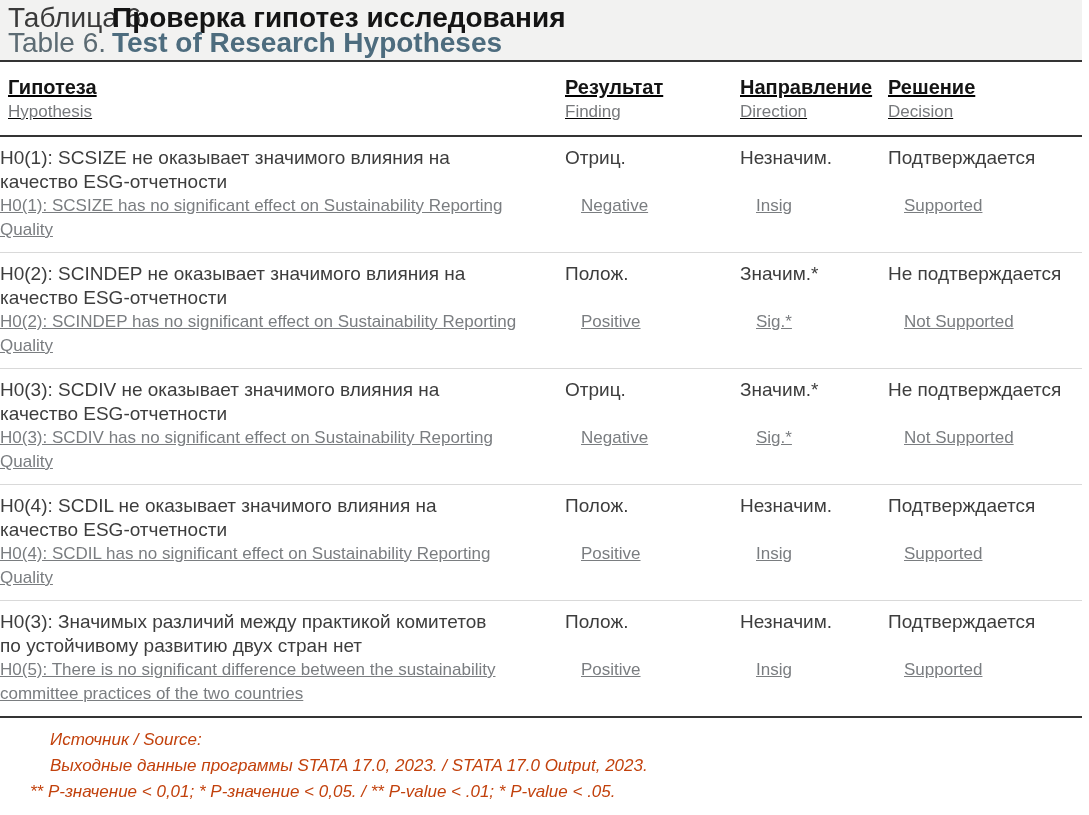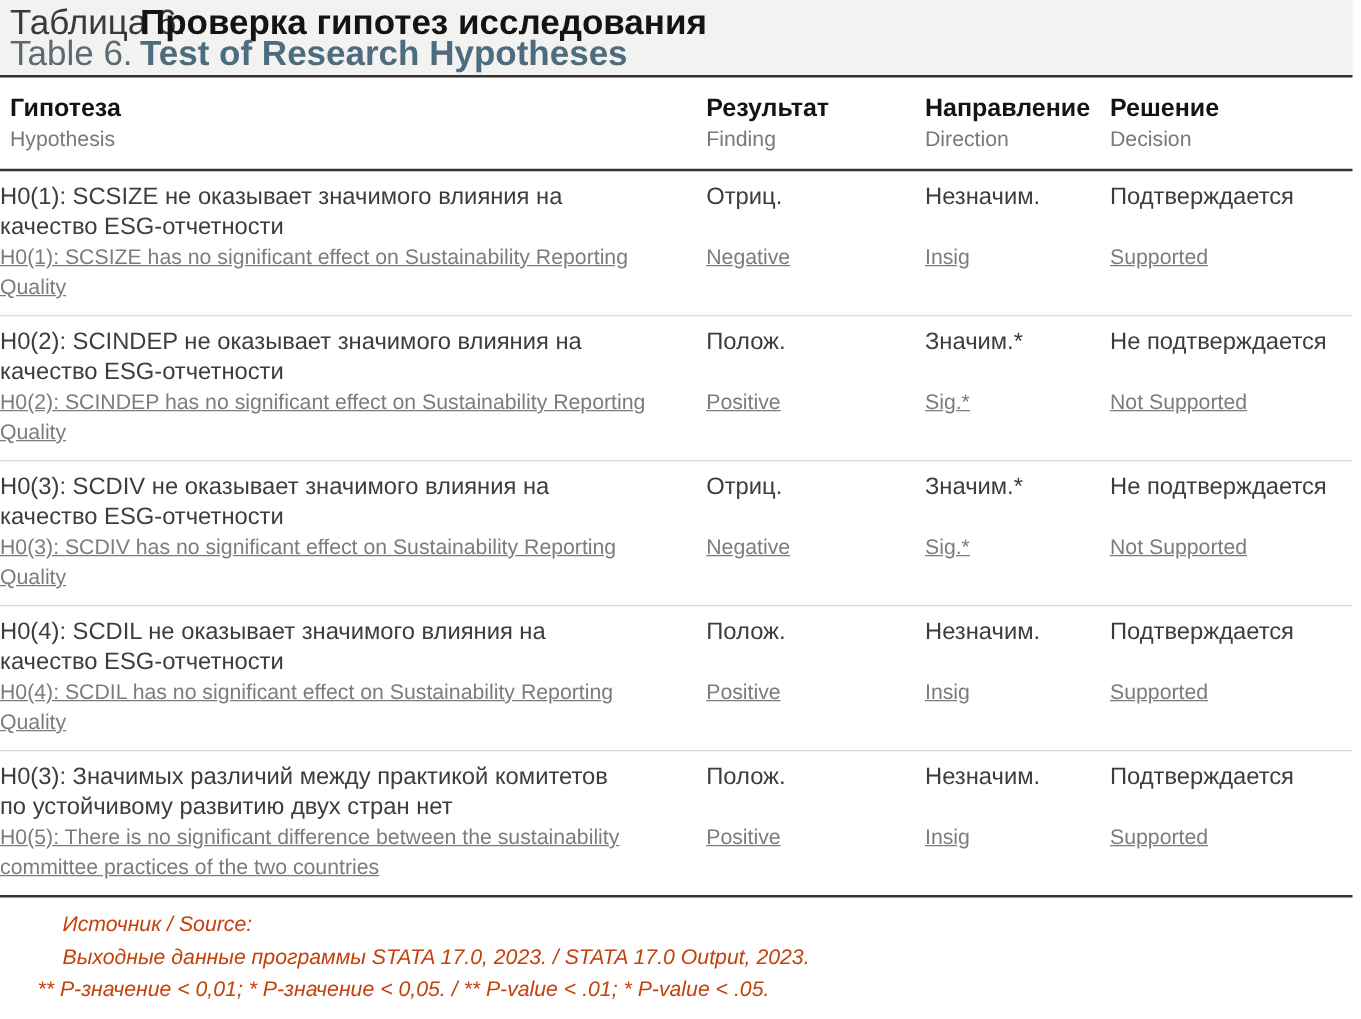--- a/index.html
+++ b/index.html
@@ -24,39 +24,40 @@
   .cap-title.en { color: #4d6c7e; }
 
   
   .row {
     display: grid;
     grid-template-columns: 565px 175px 148px 1fr;
   }
   .thead {
     padding: 13px 0 11px;
     border-bottom: 2px solid #343434;
+    text-decoration: underline;
   }
   .th-ru { font-size: 20px; font-weight: bold; color: #141414; line-height: 24px; }
   .th-en { font-size: 17px; color: #77797c; line-height: 25px; }
 
   .trow {
     min-height: 112px;
     box-sizing: border-box;
     padding-top: 9px;
     padding-bottom: 10px;
     border-bottom: 1px solid #d9d9d9;
   }
   .trow.last { border-bottom: 2px solid #343434; }
 
   .cell { font-size: 19px; color: #3d3d3d; line-height: 24px; }
   .cell-hyp { padding-left: 0; }
   .hyp-ru { max-width: 495px; }
   .hyp-en, .val-en { font-size: 17px; color: #7a7d80; line-height: 24px; text-decoration: underline; }
   .hyp-en { max-width: 545px; }
-  .val-en { margin-top: 24px; }
+  .val-en { margin-top: 24px; margin-left: 16px; }
   .c1 { padding-left: 8px; }
 
   
   .notes {
     padding: 9px 0 0 22px;
     font-style: italic;
     font-size: 17px;
     line-height: 26px;
   }
   .note-ru { color: #c2410c; margin-left: 28px; }

